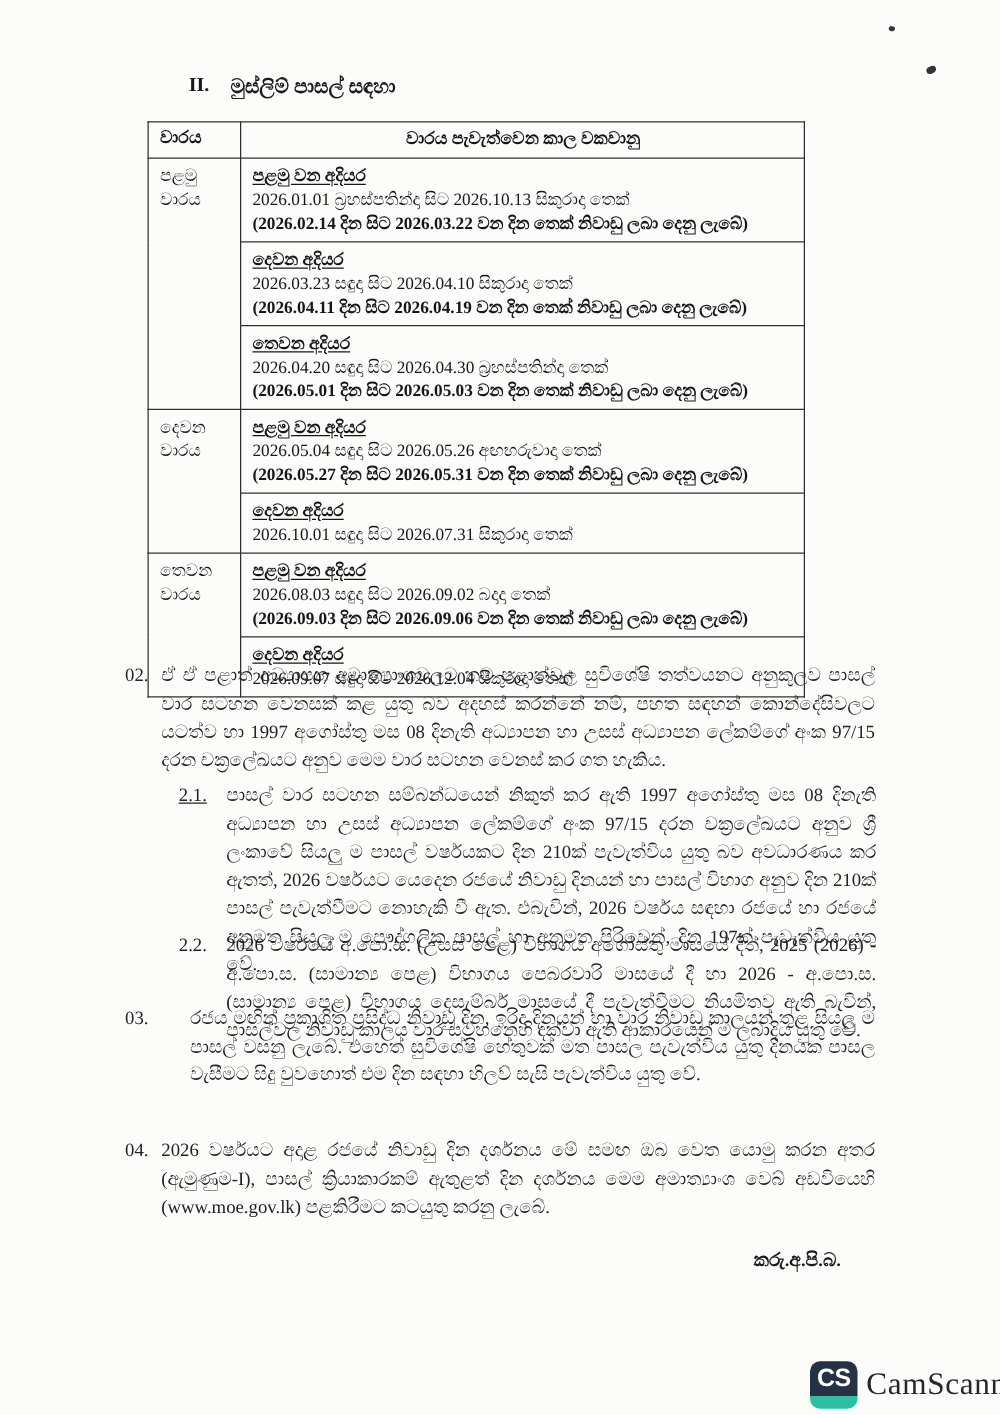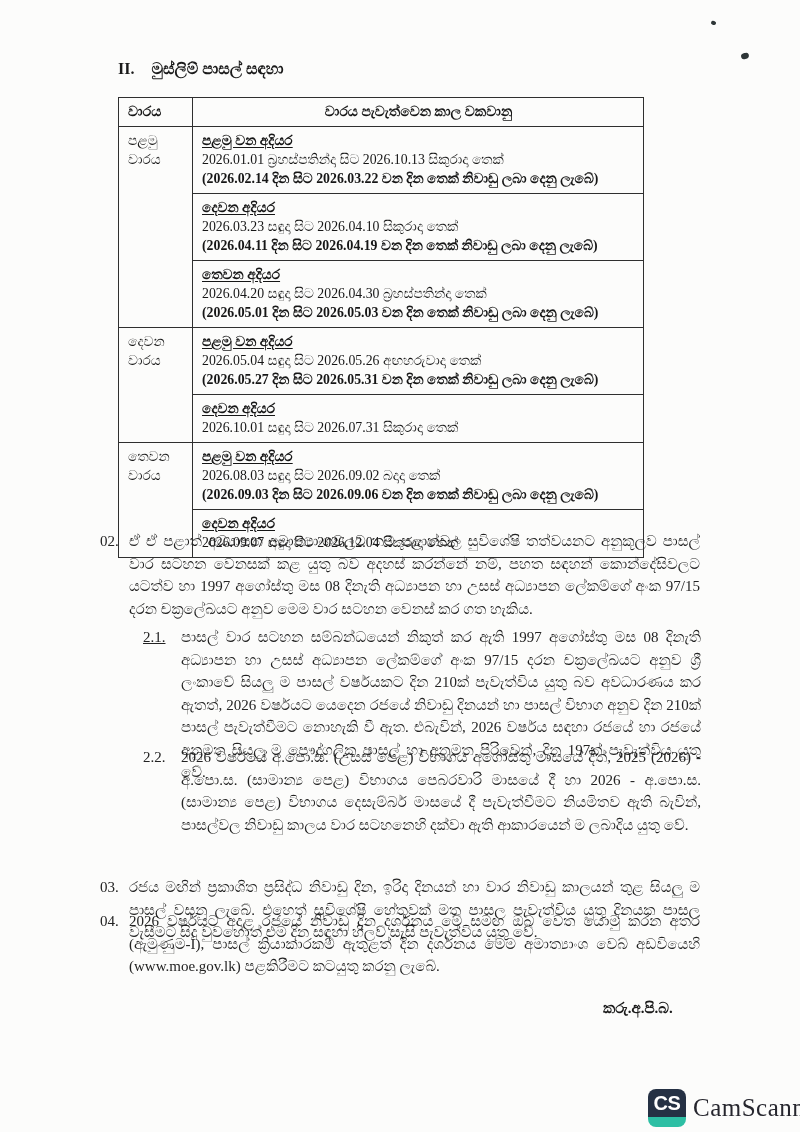--- a/index.html
+++ b/index.html
@@ -12,48 +12,48 @@
     overflow: hidden;
   }
   .page { position: absolute; inset: 0; background: #fcfcfb; }
 
   
   .speck { position: absolute; background: #2e3637; border-radius: 50% 40% 55% 45%; }
   .speck-1 { left: 711px; top: 21px; width: 5px; height: 4px; transform: rotate(20deg); }
   .speck-2 { left: 741px; top: 53px; width: 8px; height: 6px; transform: rotate(-15deg); }
 
   
-  .heading { position: absolute; left: 118px; top: 60px; display: flex; gap: 17px;
+  .heading { position: absolute; left: 151px; top: 60px; display: flex; gap: 17px;
              font-size: 16px; font-weight: bold; color: #1a1a1a; }
 
   
   table.terms {
     position: absolute; left: 118px; top: 97px; width: 526px;
     border-collapse: collapse; table-layout: fixed;
     font-size: 13.8px; line-height: 19px; color: #161616;
   }
   table.terms th, table.terms td { border: 1.4px solid #2f2f2f; vertical-align: top; padding: 4px 8px 5px 9px; }
-  th.col-term { width: 74px; text-align: left; font-weight: bold; font-size: 14px; }
+  th.col-term { width: 74px; text-align: left; font-weight: bold; font-size: 14px; font-family: Liberation Mono, monospace; }
   th.col-period { font-weight: bold; font-size: 14px; padding: 6px 4px; }
   td.term-name { font-weight: normal; padding-top: 6px; word-break: break-word; }
   .stage-title { font-weight: bold; text-decoration: underline; text-underline-offset: 2px; }
   .stage-period { font-weight: normal; }
   .stage-holiday { font-weight: bold; }
 
   
   .para { position: absolute; display: flex; font-size: 15px; line-height: 22.5px; color: #222; }
   .para .pnum { flex: none; }
   .para .ptext { flex: 1; text-align: justify; }
   .para-02 { left: 100px; top: 530px; width: 600px; }
   .para-02 .pnum { width: 29px; }
   .para-21 { left: 143px; top: 626px; width: 558px; }
   .para-21 .pnum { width: 38px; text-decoration: underline; }
   .para-22 { left: 143px; top: 746px; width: 558px; }
   .para-22 .pnum { width: 38px; }
-  .para-03 { left: 100px; top: 876px; width: 600px; }
+  .para-03 { left: 100px; top: 804px; width: 600px; gap: 23px; }
   .para-03 .pnum { width: 29px; }
   .para-04 { left: 100px; top: 910px; width: 600px; }
   .para-04 .pnum { width: 29px; }
 
   
   .signature { position: absolute; left: 603px; top: 1000px; font-size: 15px; font-weight: bold; color: #1a1a1a; }
 
   
   .cs-footer { position: absolute; left: 648px; top: 1089px; display: flex; align-items: center; gap: 7px; }
   .cs-icon {

